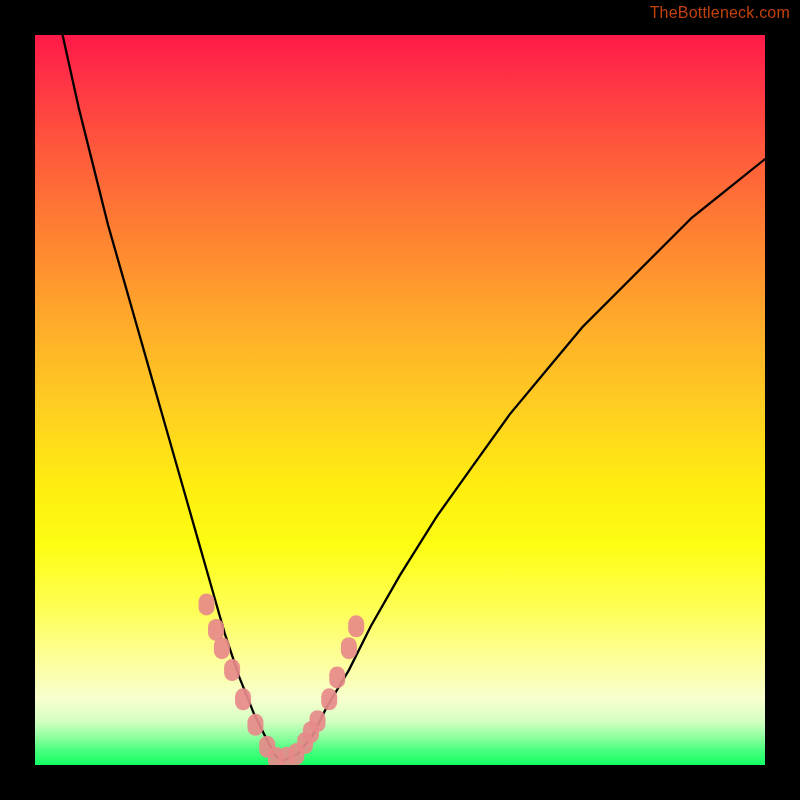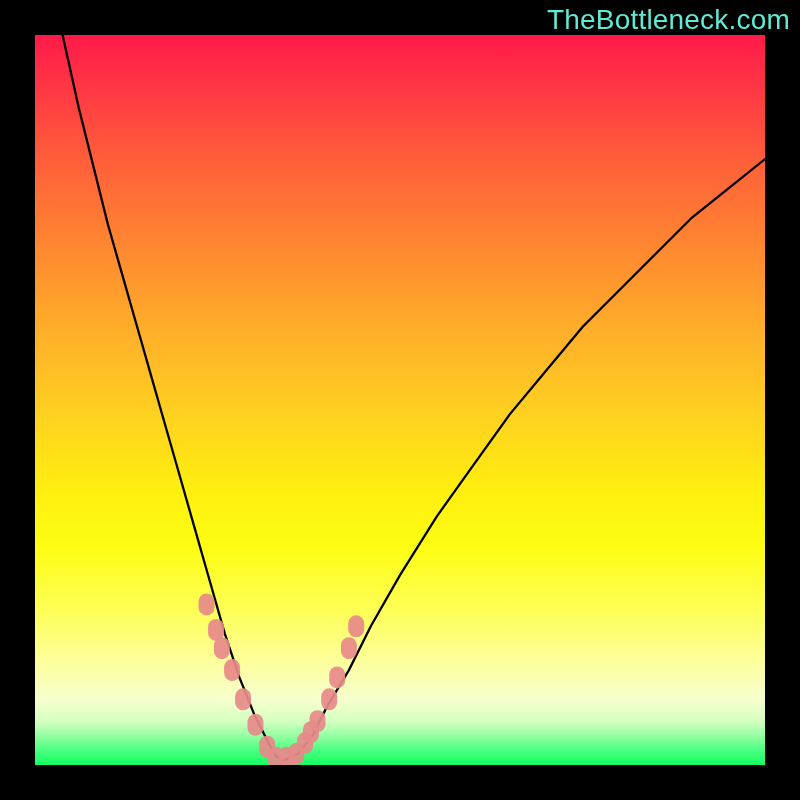--- a/index.html
+++ b/index.html
@@ -52,22 +52,22 @@
   svg.curve {
     position: absolute;
     inset: 0;
     width: 730px;
     height: 730px;
   }
   .watermark {
     position: absolute;
     top: 4px;
     right: 10px;
-    color: #5eead4;
-    font-size: 28px;
+    color: #c2410c;
+    font-size: 16px;
     font-weight: 500;
     letter-spacing: 0.2px;
     user-select: none;
   }
 </style>
 </head>
 <body>
 
 <div class="frame">
   <div class="watermark">TheBottleneck.com</div>

